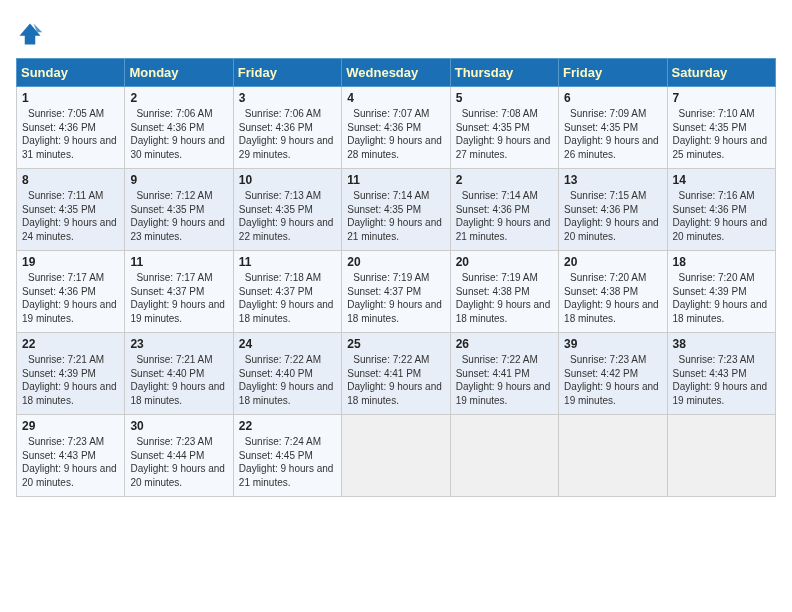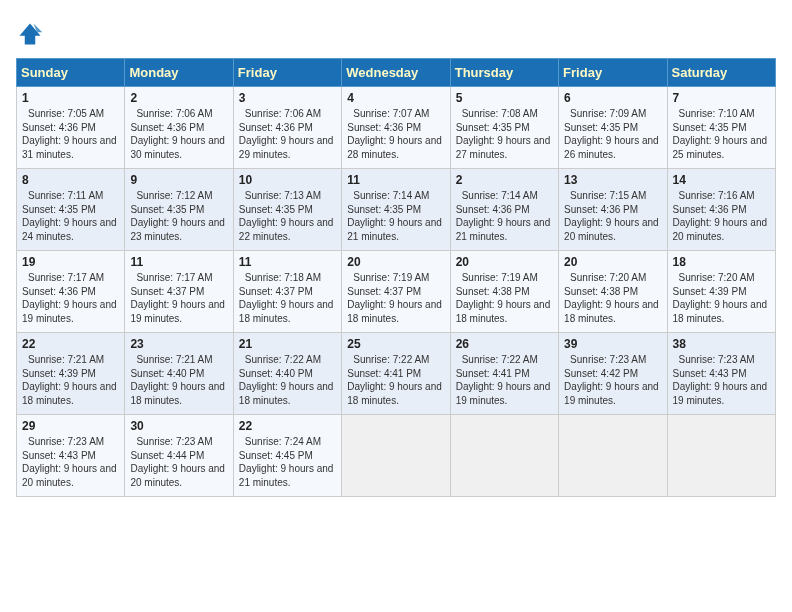--- a/index.html
+++ b/index.html
@@ -181,21 +181,21 @@
         <td><span class="day-num">20</span>
 <span class="day-info">Sunrise: 7:20 AM<br>Sunset: 4:38 PM<br>Daylight: 9 hours and 18 minutes.</span></td>
         <td><span class="day-num">18</span>
 <span class="day-info">Sunrise: 7:20 AM<br>Sunset: 4:39 PM<br>Daylight: 9 hours and 18 minutes.</span></td>
       </tr>
       <tr>
         <td><span class="day-num">22</span>
 <span class="day-info">Sunrise: 7:21 AM<br>Sunset: 4:39 PM<br>Daylight: 9 hours and 18 minutes.</span></td>
         <td><span class="day-num">23</span>
 <span class="day-info">Sunrise: 7:21 AM<br>Sunset: 4:40 PM<br>Daylight: 9 hours and 18 minutes.</span></td>
-        <td><span class="day-num">21</span>
+        <td><span class="day-num">24</span>
 <span class="day-info">Sunrise: 7:22 AM<br>Sunset: 4:40 PM<br>Daylight: 9 hours and 18 minutes.</span></td>
         <td><span class="day-num">25</span>
 <span class="day-info">Sunrise: 7:22 AM<br>Sunset: 4:41 PM<br>Daylight: 9 hours and 18 minutes.</span></td>
         <td><span class="day-num">26</span>
 <span class="day-info">Sunrise: 7:22 AM<br>Sunset: 4:41 PM<br>Daylight: 9 hours and 19 minutes.</span></td>
         <td><span class="day-num">39</span>
 <span class="day-info">Sunrise: 7:23 AM<br>Sunset: 4:42 PM<br>Daylight: 9 hours and 19 minutes.</span></td>
         <td><span class="day-num">38</span>
 <span class="day-info">Sunrise: 7:23 AM<br>Sunset: 4:43 PM<br>Daylight: 9 hours and 19 minutes.</span></td>
       </tr>

